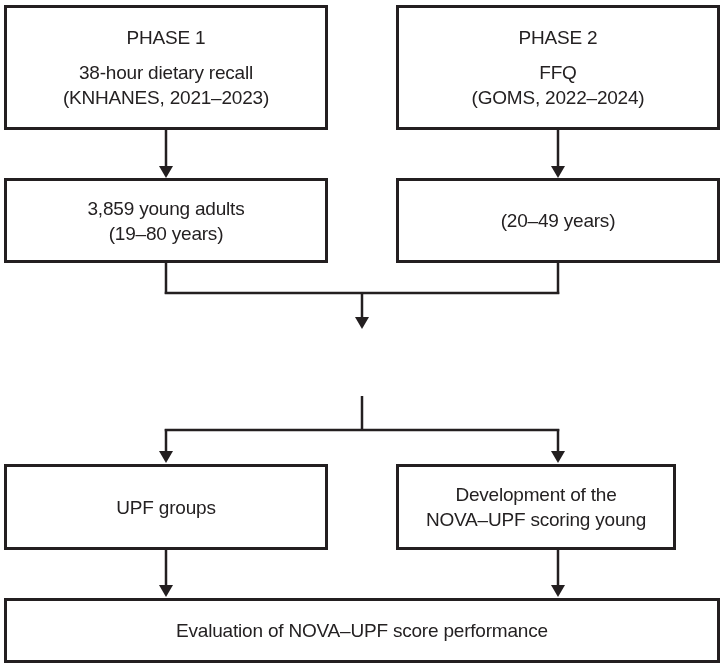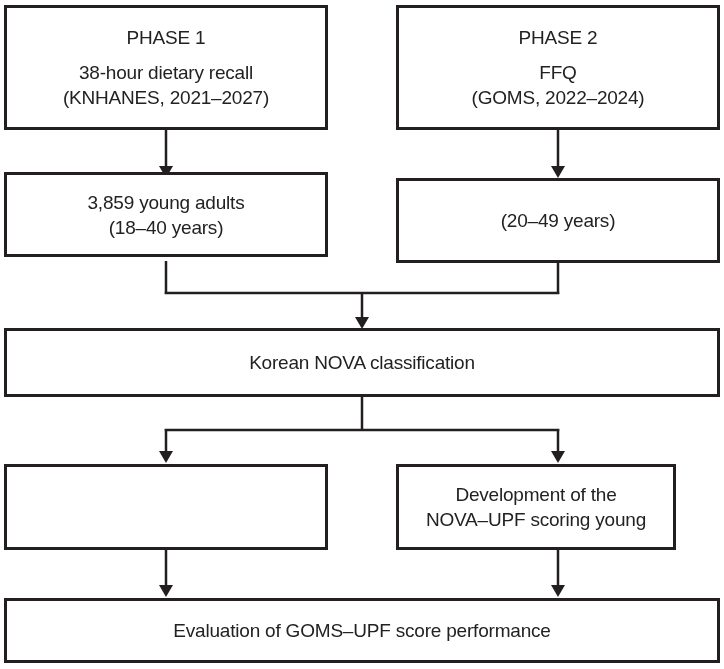--- a/index.html
+++ b/index.html
@@ -89,47 +89,45 @@
 
     <g>
       <line x1="558" y1="549" x2="558" y2="586" stroke="#231f20" stroke-width="2.5"></line>
       <polygon points="551,585 565,585 558,597" fill="#231f20"></polygon>
     </g>
   </svg>
 
   <div class="box" style="left:4px; top:5px; width:324px; height:125px">
     <div class="box-line phase-title">PHASE 1</div>
     <div class="box-line">38-hour dietary recall</div>
-    <div class="box-line">(KNHANES, 2021–2027)</div>
+    <div class="box-line">(KNHANES, 2021–2023)</div>
   </div>
 
   <div class="box" style="left:396px; top:5px; width:324px; height:125px">
     <div class="box-line phase-title">PHASE 2</div>
     <div class="box-line">FFQ</div>
     <div class="box-line">(GOMS, 2022–2024)</div>
   </div>
 
-  <div class="box" style="left:4px; top:172px; width:324px; height:85px">
+  <div class="box" style="left:4px; top:178px; width:324px; height:85px">
     <div class="box-line">3,859 young adults</div>
-    <div class="box-line">(18–40 years)</div>
+    <div class="box-line">(19–80 years)</div>
   </div>
 
   <div class="box" style="left:396px; top:178px; width:324px; height:85px">
     <div class="box-line">(20–49 years)</div>
   </div>
 
-  <div class="box" style="left:4px; top:328px; width:716px; height:69px">
-    <div class="box-line">Korean NOVA classification</div>
-  </div>
 
   <div class="box" style="left:4px; top:464px; width:324px; height:86px">
+    <div class="box-line">UPF groups</div>
   </div>
 
   <div class="box" style="left:396px; top:464px; width:280px; height:86px">
     <div class="box-line">Development of the</div>
     <div class="box-line">NOVA–UPF scoring young</div>
   </div>
 
   <div class="box" style="left:4px; top:598px; width:716px; height:65px">
-    <div class="box-line">Evaluation of GOMS–UPF score performance</div>
+    <div class="box-line">Evaluation of NOVA–UPF score performance</div>
   </div>
 
 </div>
 
 </body></html>

